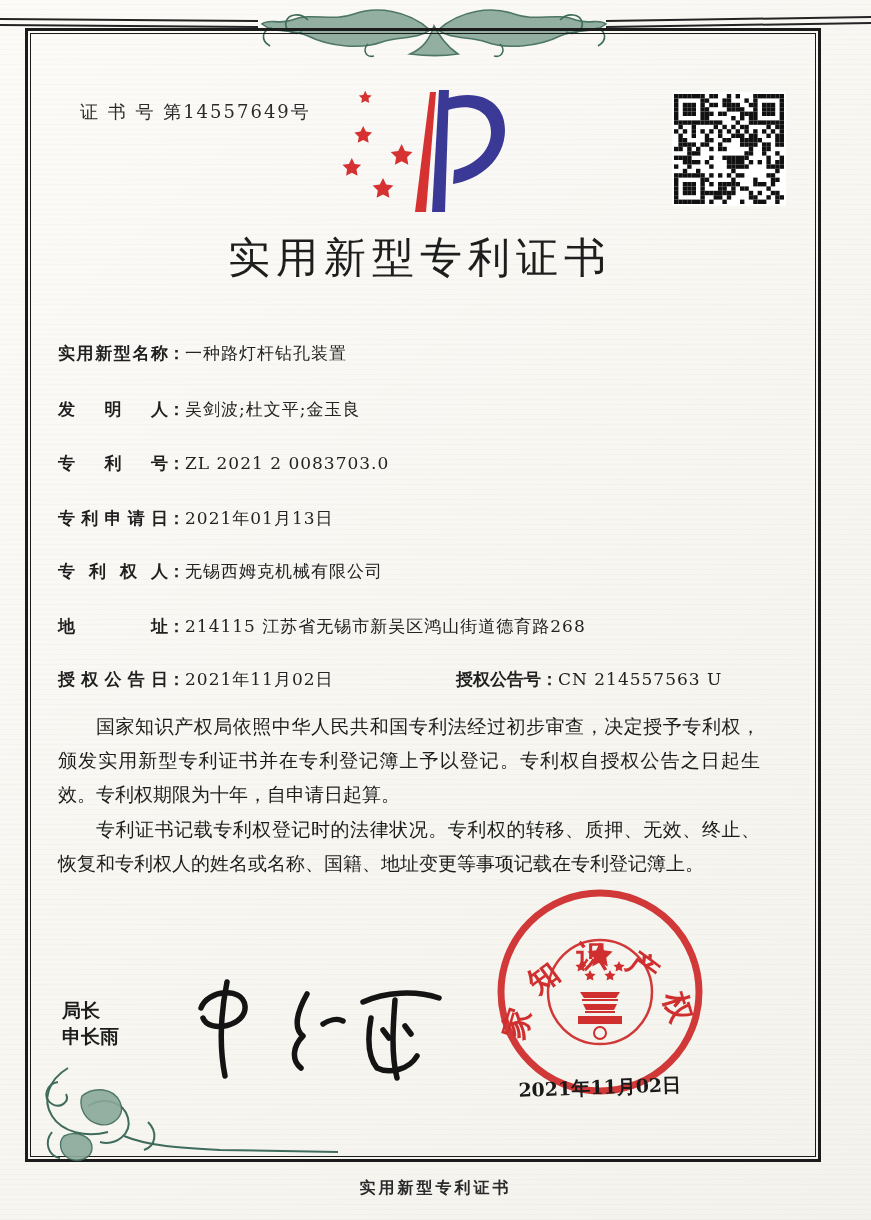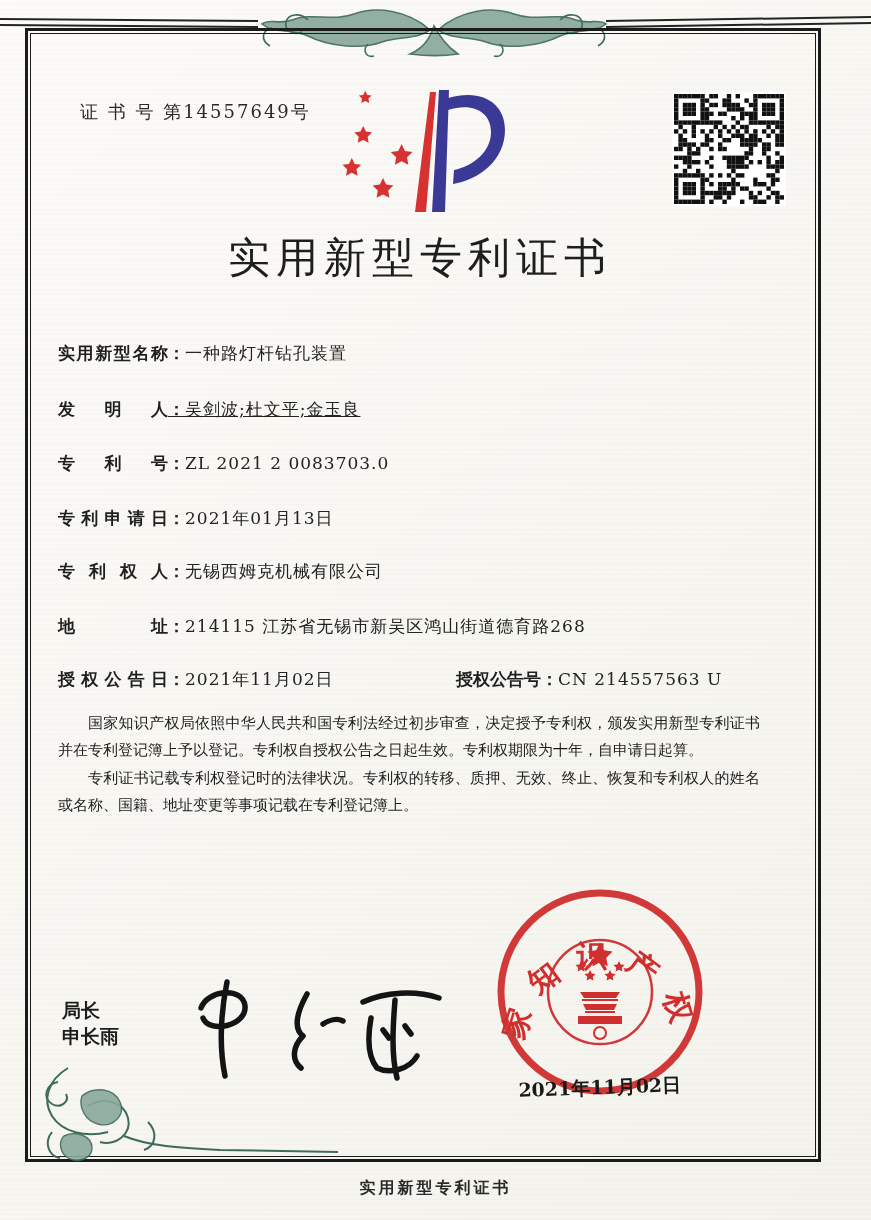--- a/index.html
+++ b/index.html
@@ -41,21 +41,21 @@
     display:inline-block;width:110px;
     text-align:justify;text-align-last:justify;
     font-weight:bold;color:#1f1f1f;vertical-align:bottom;
   }
   .fcolon{font-weight:bold;}
   .fvalue{color:#232323;letter-spacing:1px;}
   .frow2-right{position:absolute;left:398px;top:0;white-space:nowrap;}
   .flabel-compact{font-weight:bold;color:#1f1f1f;}
   .body-text{
     position:absolute;left:58px;top:710px;width:702px;
-    font-size:15px;line-height:1.78;text-align:justify;color:#1d1d1d;
+    font-size:19px;line-height:1.78;text-align:justify;color:#1d1d1d;
   }
   .body-text p{margin:0 0 2px 0;text-indent:2em;}
   .signer{position:absolute;left:62px;top:998px;font-size:19px;font-weight:bold;color:#1c1c1c;}
   .signer .name{}
   .signature{position:absolute;left:185px;top:968px;}
   .seal{position:absolute;left:486px;top:880px;}
   .footer-page{
     position:absolute;left:25px;top:1124px;width:790px;
     text-align:center;font-size:16px;color:#222;letter-spacing:2px;
   }
@@ -444,21 +444,21 @@
         <rect x="101.20" y="105.60" width="4.40" height="4.40"></rect>
       </g>
     </svg>
 
   <div class="title">实用新型专利证书</div>
 
   <div class="fields">
     <div class="frow" style="top:0;">
       <span class="flabel">实用新型名称</span><span class="fcolon">：</span><span class="fvalue">一种路灯杆钻孔装置</span>
     </div>
-    <div class="frow" style="top:56px;text-decoration:underline;">
+    <div class="frow" style="top:56px;">
       <span class="flabel">发明人</span><span class="fcolon">：</span><span class="fvalue">吴剑波;杜文平;金玉良</span>
     </div>
     <div class="frow" style="top:110px;">
       <span class="flabel">专利号</span><span class="fcolon">：</span><span class="fvalue">ZL 2021 2 0083703.0</span>
     </div>
     <div class="frow" style="top:165px;">
       <span class="flabel">专利申请日</span><span class="fcolon">：</span><span class="fvalue">2021年01月13日</span>
     </div>
     <div class="frow" style="top:218px;">
       <span class="flabel">专利权人</span><span class="fcolon">：</span><span class="fvalue">无锡西姆克机械有限公司</span>

